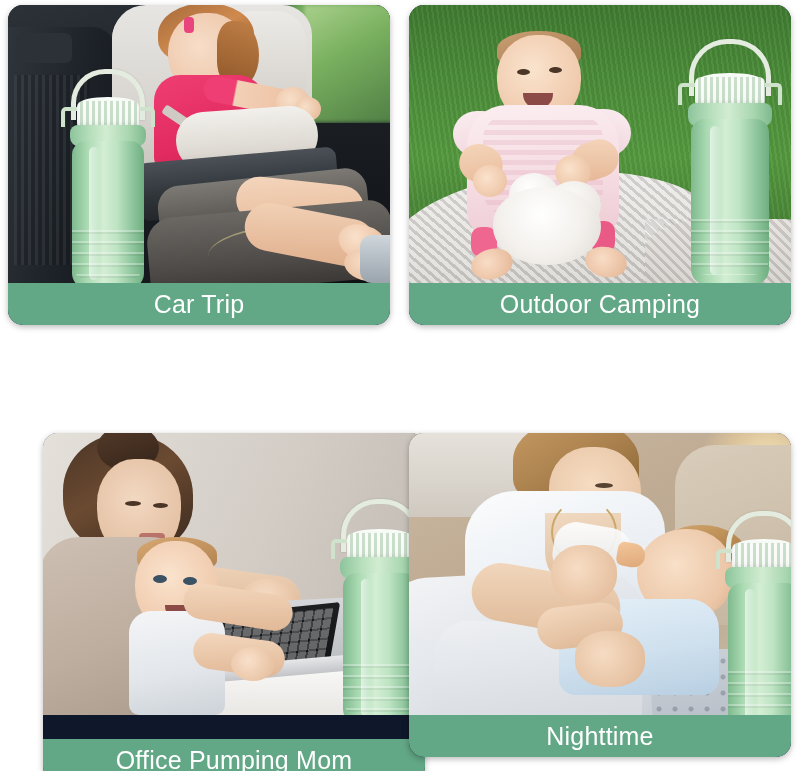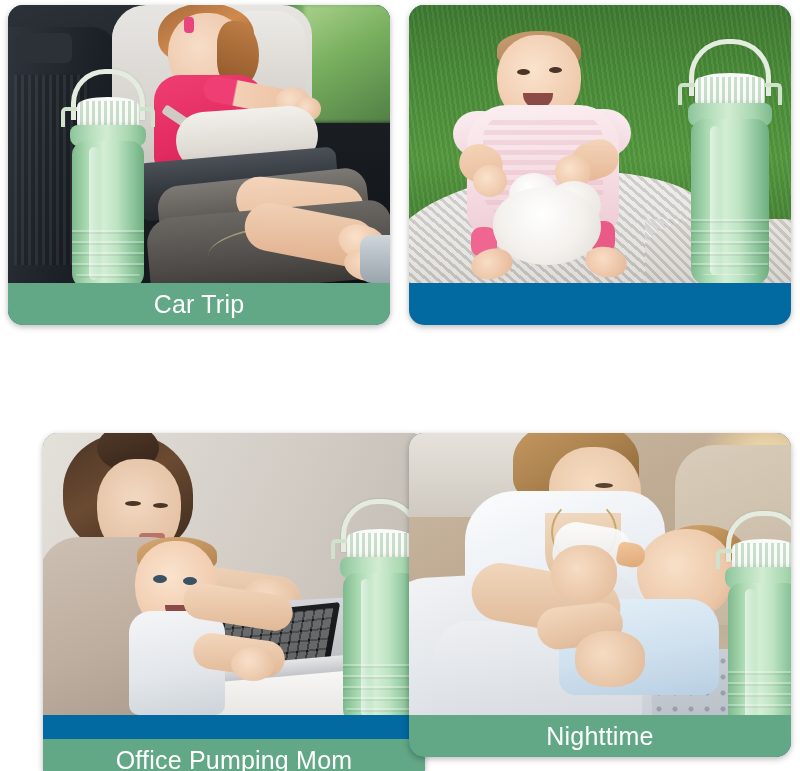--- a/index.html
+++ b/index.html
@@ -20,21 +20,21 @@
     width: 800px;
     height: 771px;
     background: #ffffff;
   }
 
   
   .card {
     position: absolute;
     border-radius: 15px;
     overflow: hidden;
-    background: #0369a1;
+    background: #0f172a;
     box-shadow: 0 2px 6px rgba(0,0,0,0.28);
   }
   .card.tl { left: 8px;   top: 5px;   width: 382px; height: 320px; }
   .card.tr { left: 409px; top: 5px;   width: 382px; height: 320px; }
   .card.bl { left: 8px;   top: 433px; width: 382px; height: 348px; margin-left: 35px; }
   .card.br { left: 409px; top: 433px; width: 382px; height: 324px; }
 
   .photo {
     position: absolute;
     left: 0; top: 0; right: 0;
@@ -649,20 +649,23 @@
           <div class="bt-cap-top"></div>
           <div class="bt-cap"></div>
           <div class="bt-neck"></div>
           <div class="bt-body">
             <div class="bt-shine"></div>
             <div class="bt-ribs"></div>
           </div>
         </div>
       </div>
     </div>
+    <div class="caption">
+      <span>Outdoor Camping</span>
+    </div>
   </div>
 
 
   <div class="card bl">
     <div class="photo">
       <div class="scene s-office">
         <div class="office-wall"></div>
         <div class="office-desk"></div>
         <div class="plant"></div>
         <div class="mom-hair"></div>

